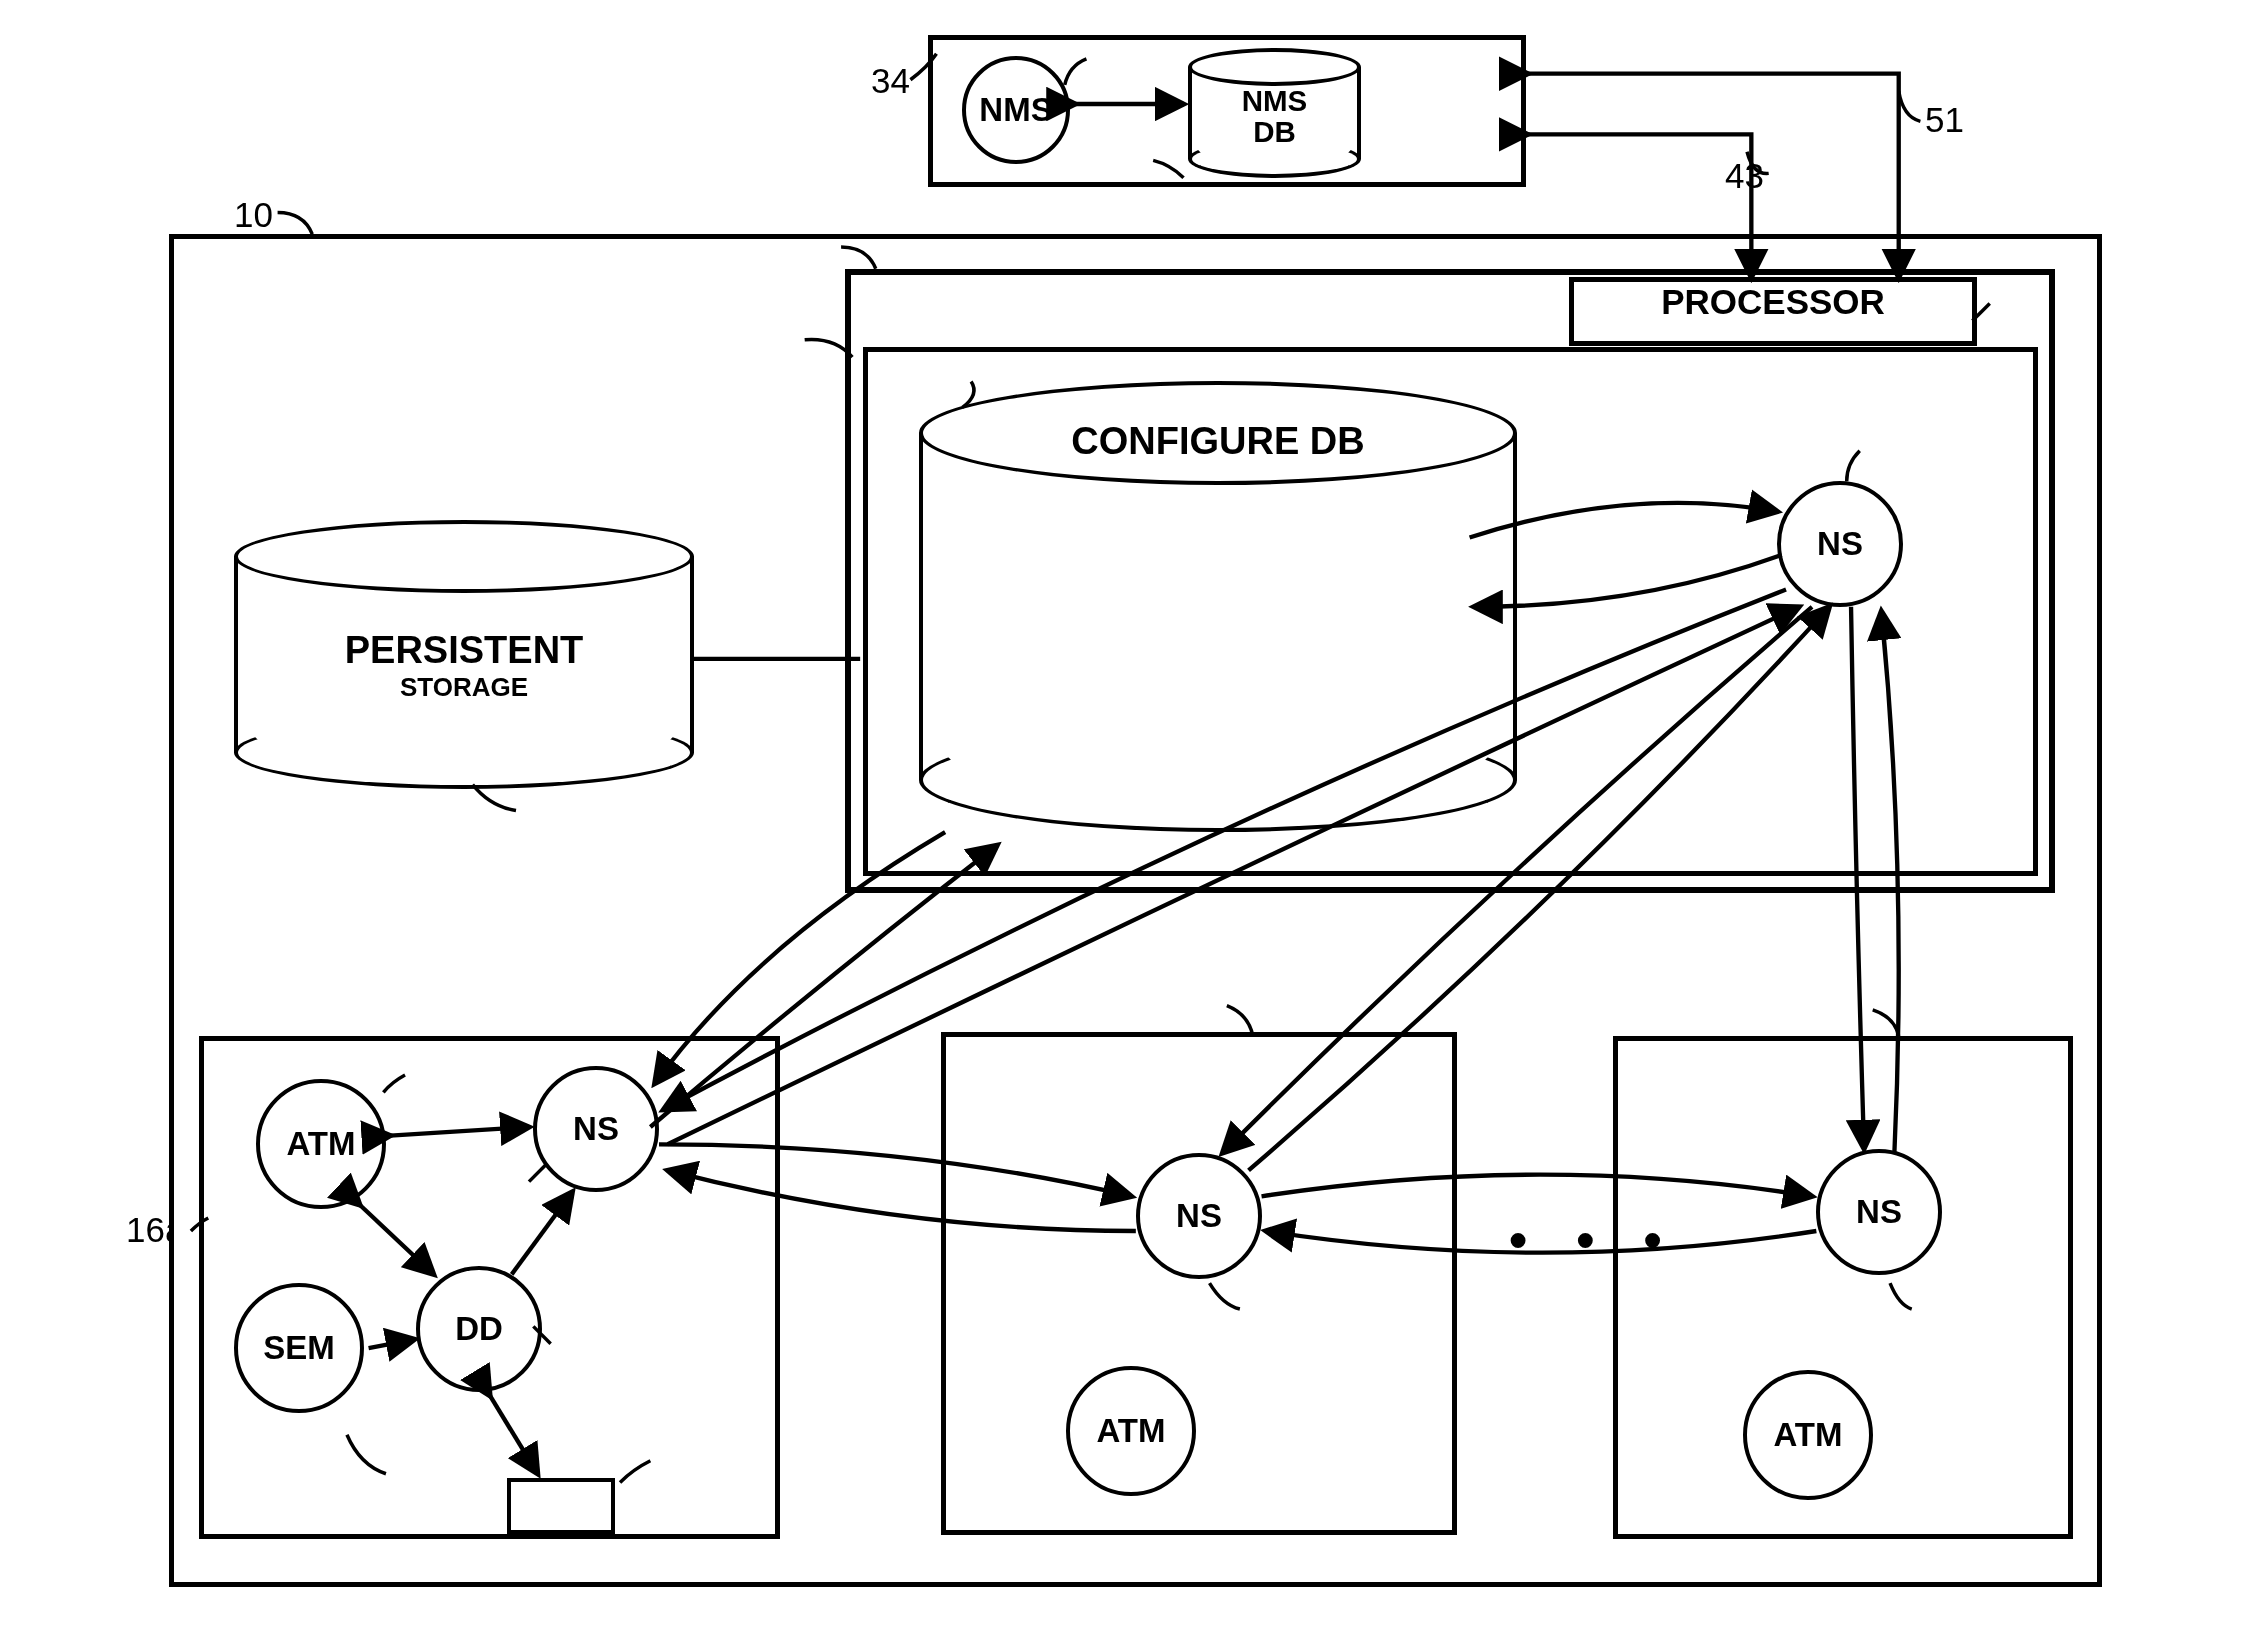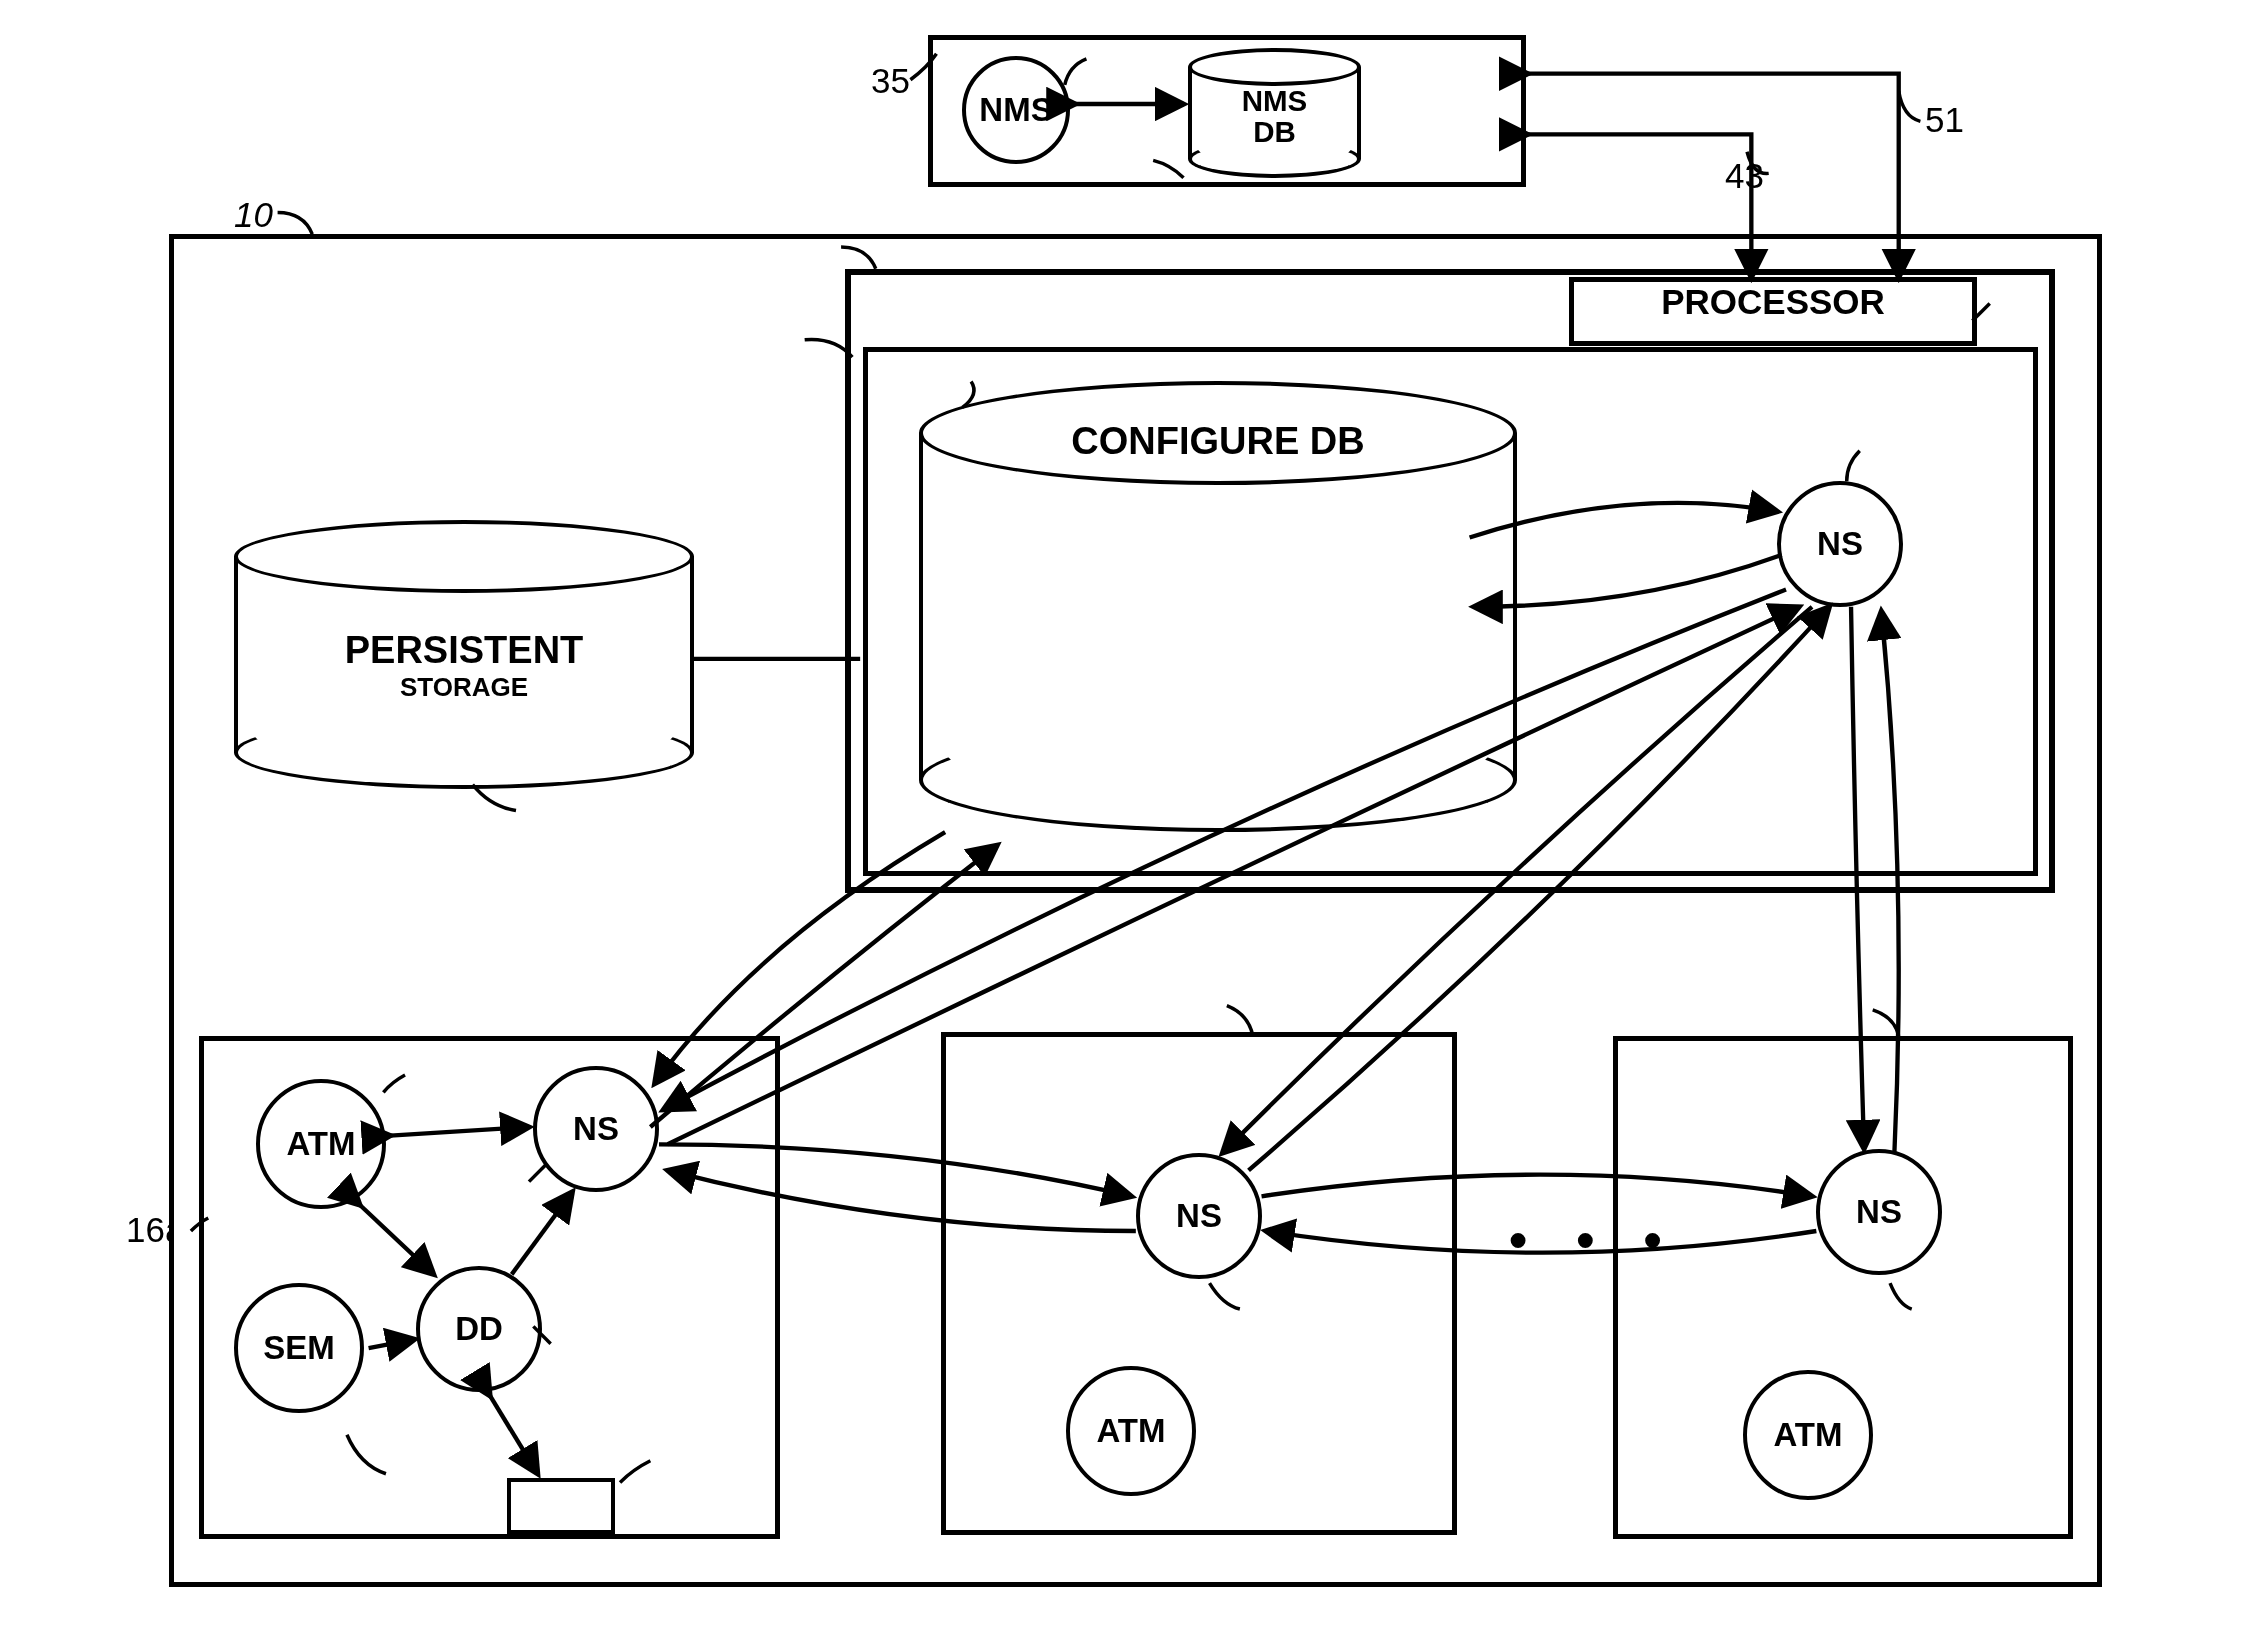--- a/index.html
+++ b/index.html
@@ -82,27 +82,27 @@
       font-size: 52px;
       font-weight: bold;
       letter-spacing: 17.3px;
     }
   </style>
 </head>
 <body>
 
 <div class="diagram">
 
-  <div class="label" style="left:234px; top:195px;font-style:italic;">10</div>
+  <div class="label" style="left:234px; top:195px;">10</div>
   <div class="label" style="left:798px; top:230px;">12</div>
   <div class="label" style="left:763px; top:321px;">40</div>
   <div class="label" style="left:932px; top:364px;">42</div>
   <div class="label" style="left:1092px; top:39px;">60</div>
   <div class="label" style="left:1114px; top:143px;">61</div>
-  <div class="label" style="left:871px; top:61px;">35</div>
+  <div class="label" style="left:871px; top:61px;">34</div>
   <div class="label" style="left:1925px; top:100px;">51</div>
   <div class="label" style="left:1725px; top:156px;">43</div>
   <div class="label" style="left:1994px; top:282px;">24</div>
   <div class="label" style="left:520px; top:793px;">21</div>
   <div class="label" style="left:1777px; top:429px;">220a</div>
   <div class="label" style="left:390px; top:1162px;">220b</div>
   <div class="label" style="left:1249px; top:1292px;">220c</div>
   <div class="label" style="left:1916px; top:1292px;">220n</div>
   <div class="label" style="left:126px; top:1210px;">16a</div>
   <div class="label" style="left:1183px; top:984px;">16b</div>

